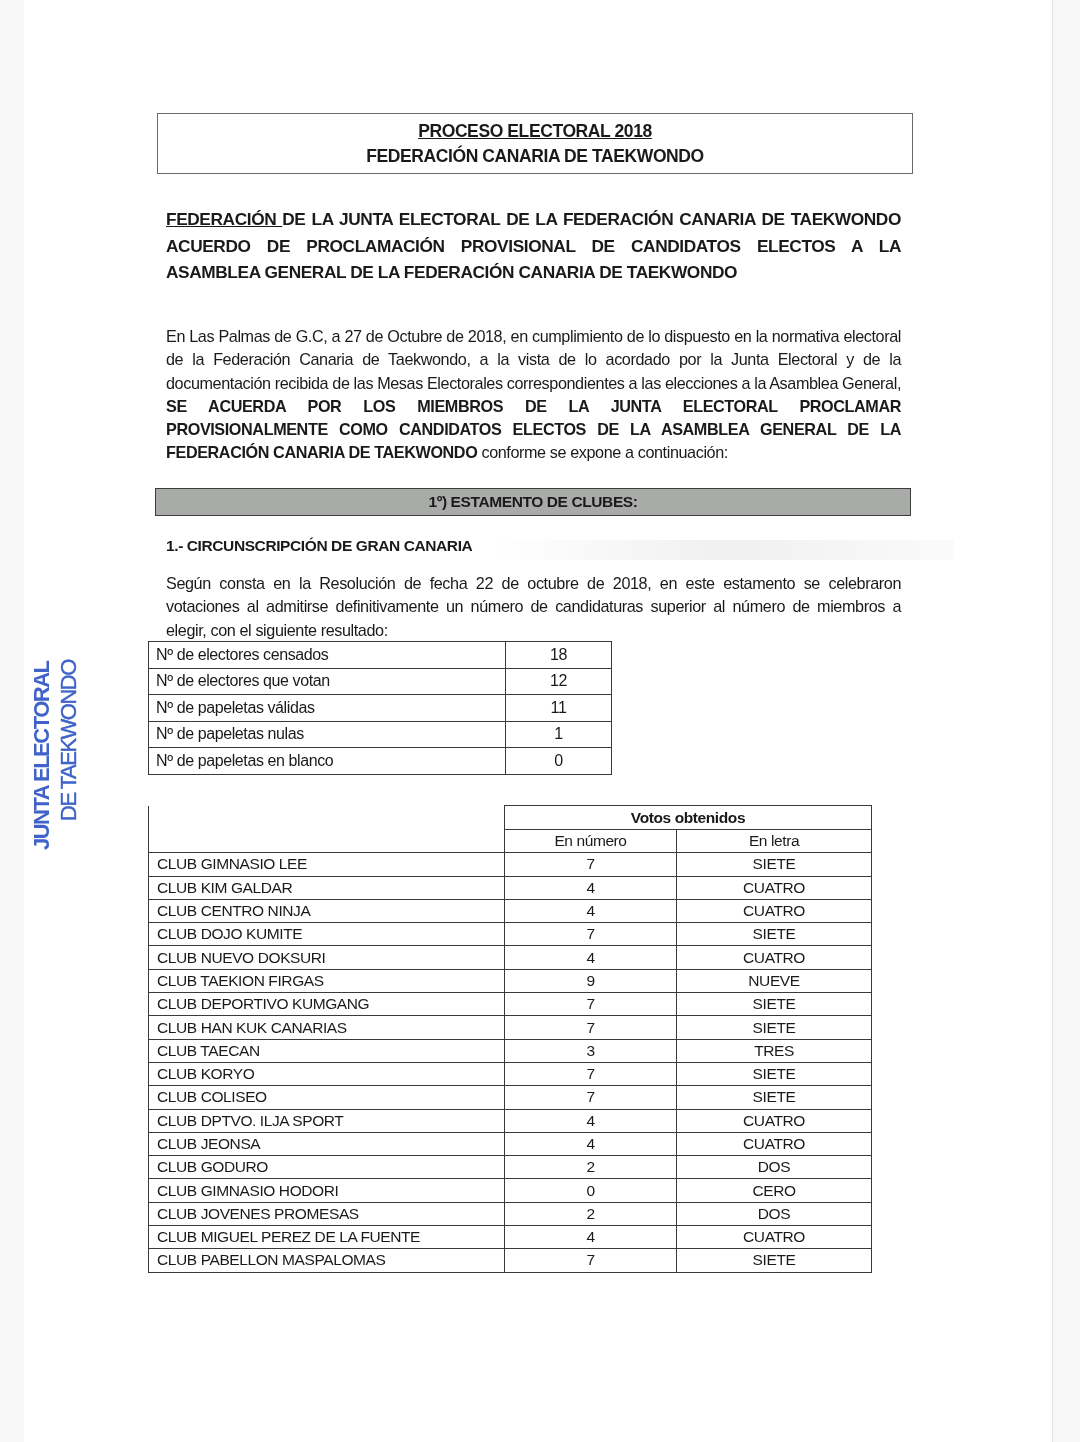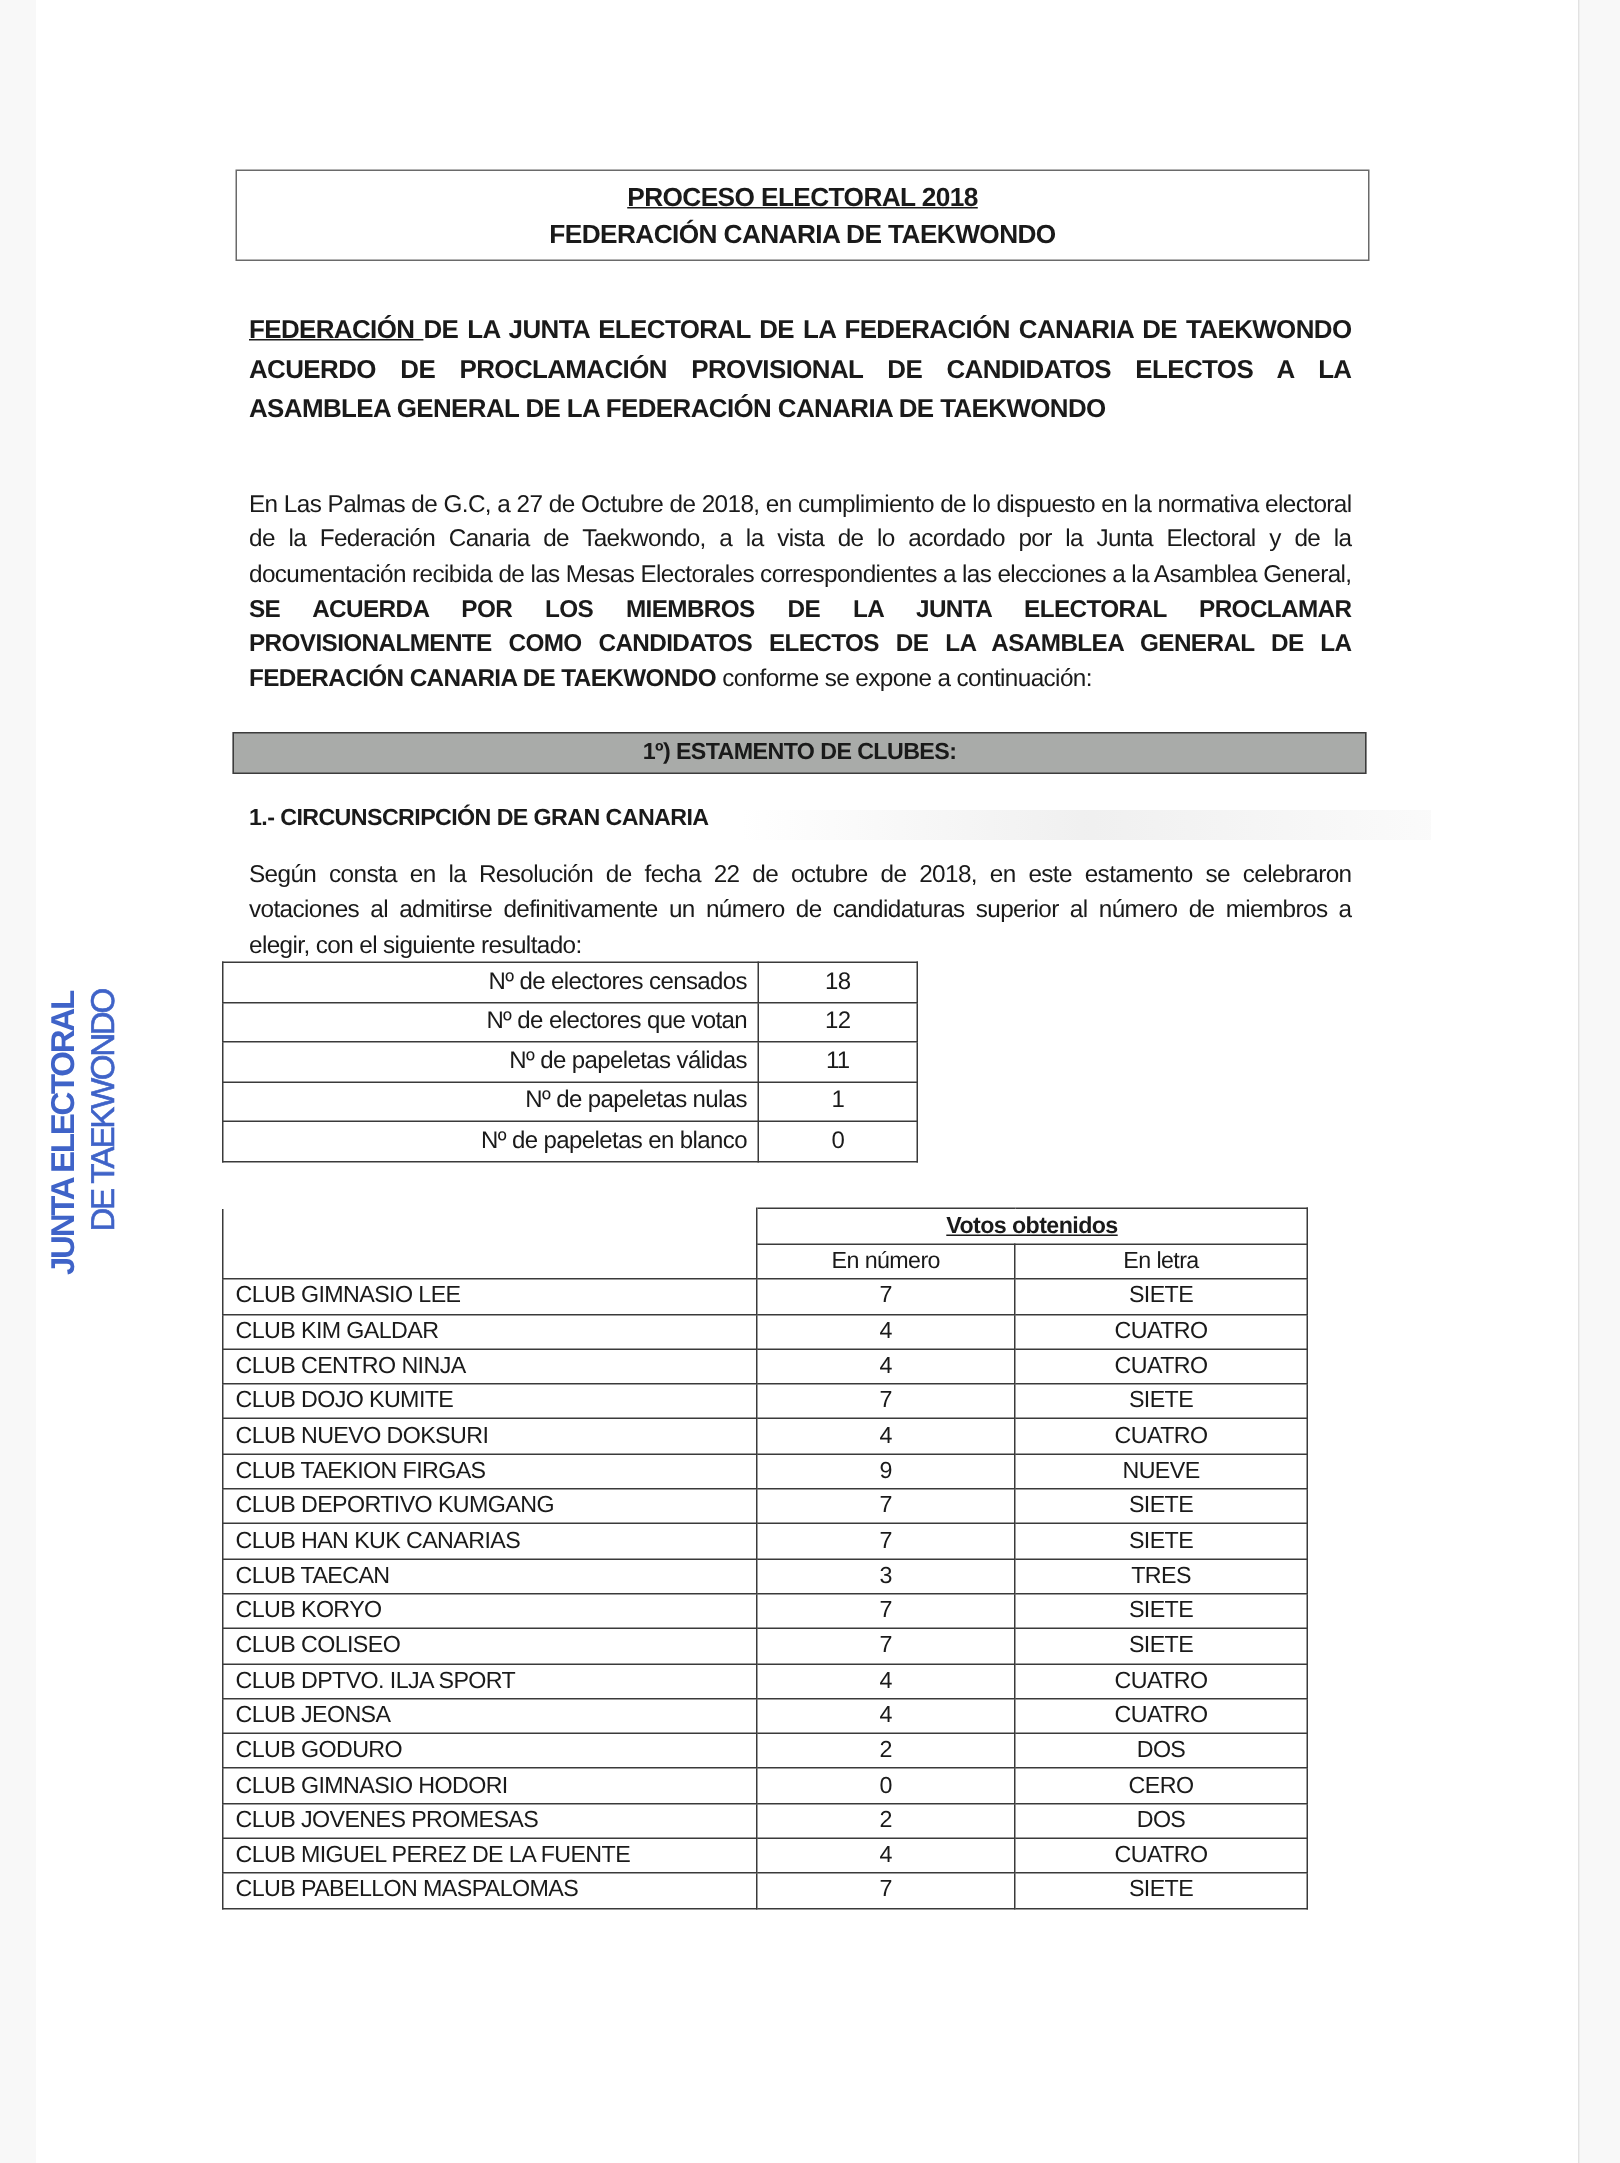--- a/index.html
+++ b/index.html
@@ -90,40 +90,39 @@
   table { border-collapse: collapse; font-family: "Liberation Sans", sans-serif; }
   .stats {
     position: absolute;
     left: 124px; top: 641px;
   }
   .stats td {
     border: 1.5px solid #3a3a3a;
     height: 25.5px;
     padding: 0 7px;
     font-size: 16px;
-    text-align: right;
   }
   .stats td.label { width: 342px; }
   .stats td.val { width: 91px; text-align: center; }
 
   .votes {
     position: absolute;
     left: 124px; top: 805px;
   }
   .votes td, .votes th {
     border: 1.5px solid #3a3a3a;
     font-size: 15.5px;
     padding: 0 8px;
     height: 22.3px;
     font-weight: normal;
   }
   .votes .c-club { width: 339px; text-align: left; }
   .votes .c-num { width: 155px; text-align: center; }
   .votes .c-let { width: 178px; text-align: center; }
-  .votes th.grp { font-weight: bold; text-align: center; height: 23px; text-decoration: underline; }
+  .votes th.grp { font-weight: bold; text-align: center; height: 23px; }
 
   .stamp {
     position: absolute;
     left: 27px; top: 673px;
     width: 90px; height: 180px;
     color: #3f63c8;
     font-weight: bold;
     font-family: "Liberation Sans", sans-serif;
   }
   .stamp .s1, .stamp .s2 {

